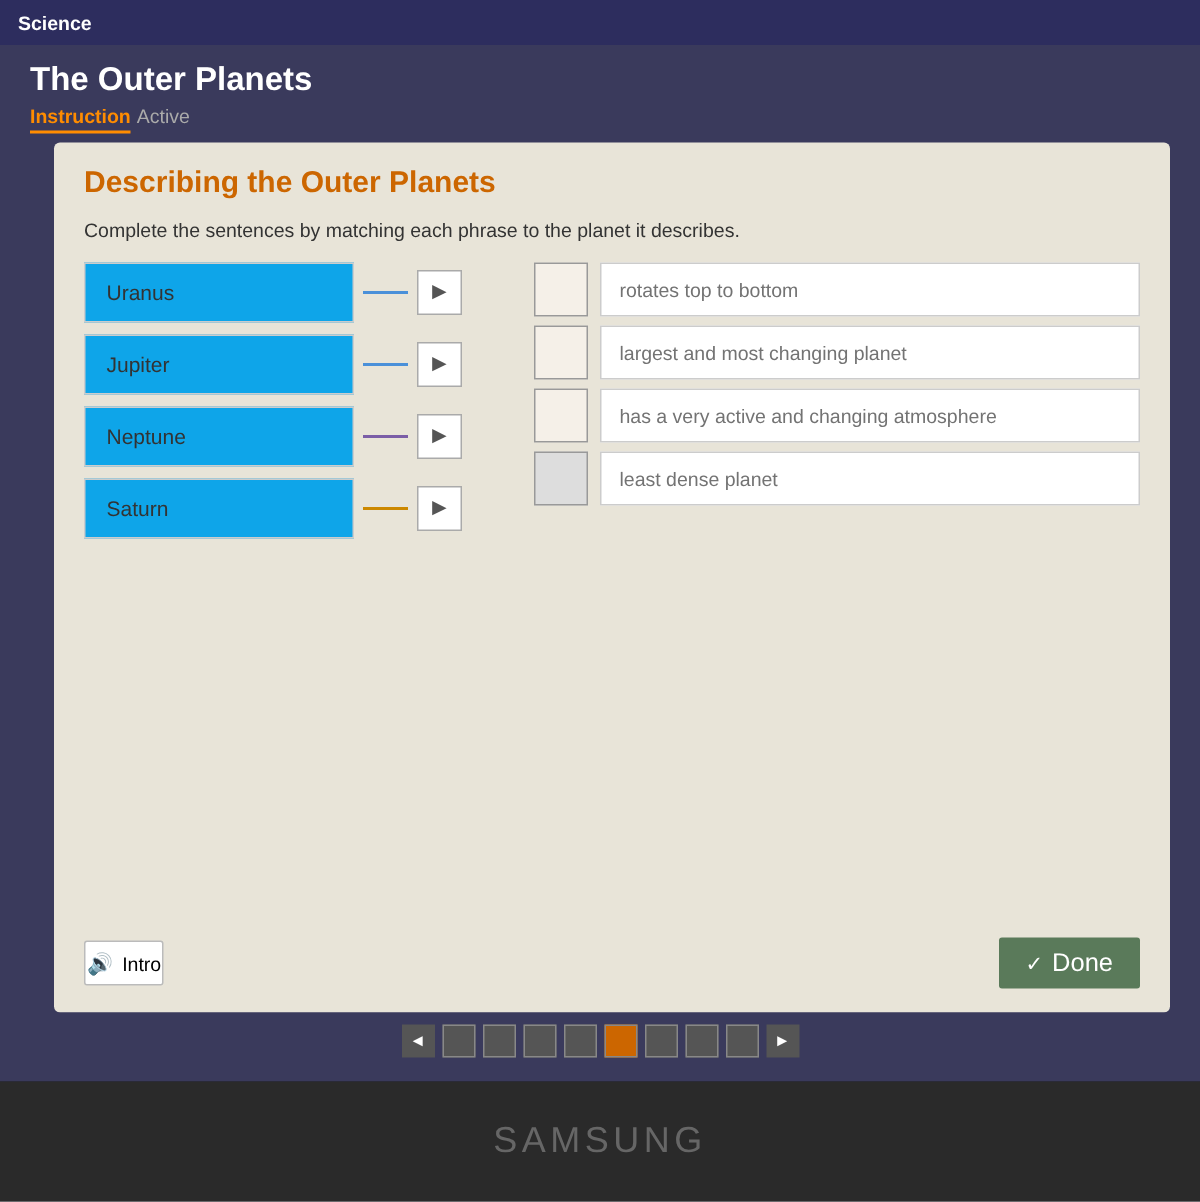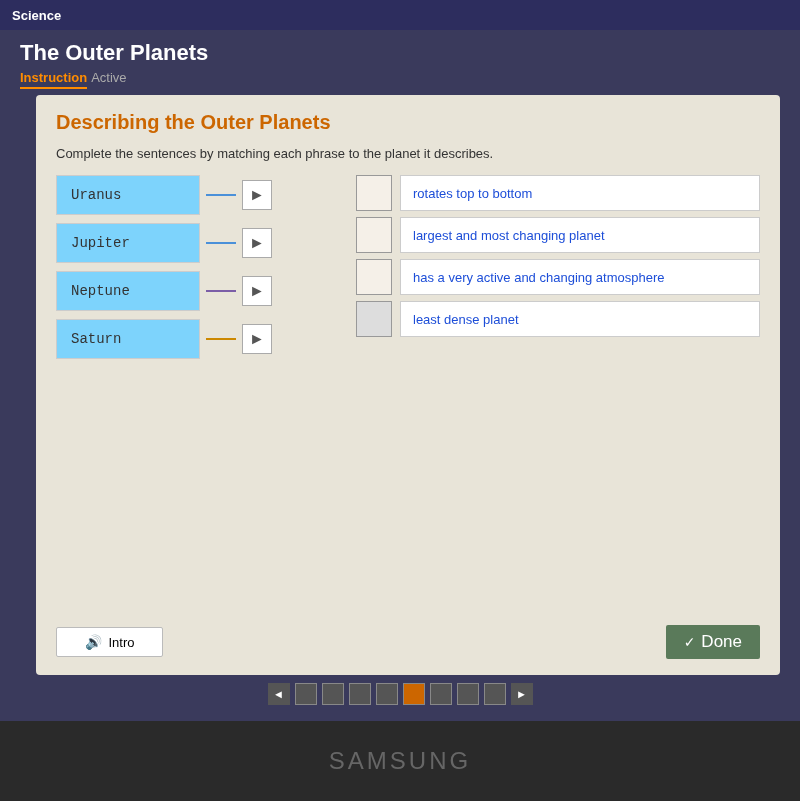--- a/index.html
+++ b/index.html
@@ -108,30 +108,29 @@
     }
 
     
     .planet-row {
       display: flex;
       align-items: center;
       gap: 6px;
     }
 
     .planet-box {
-      background: #7dd3fc;
+      background: #0ea5e9;
       border: 1px solid #ccc;
       padding: 10px 14px;
       font-size: 14px;
       color: #333;
-      width: 144px;
+      width: 180px;
       min-height: 40px;
       display: flex;
       align-items: center;
-      font-family: Liberation Mono, monospace;
     }
 
     .connector-line {
       width: 30px;
       height: 2px;
       position: relative;
       display: flex;
       align-items: center;
     }
 
@@ -172,39 +171,39 @@
 
     .drop-box.filled {
       background: #ddd;
     }
 
     .description-box {
       background: white;
       border: 1px solid #ccc;
       padding: 8px 12px;
       font-size: 13px;
-      color: #1d4ed8;
+      color: #737373;
       flex: 1;
       min-height: 36px;
       display: flex;
       align-items: center;
     }
 
     
     .content-bottom {
       display: flex;
       justify-content: space-between;
       align-items: center;
       margin-top: 12px;
     }
 
     .intro-btn {
       background: white;
       border: 1px solid #bbb;
-      padding: 6px 28px;
+      padding: 6px 1px;
       font-size: 13px;
       cursor: pointer;
       display: flex;
       align-items: center;
       gap: 6px;
       border-radius: 2px;
     }
 
     .done-btn {
       background: #5a7a5a;

